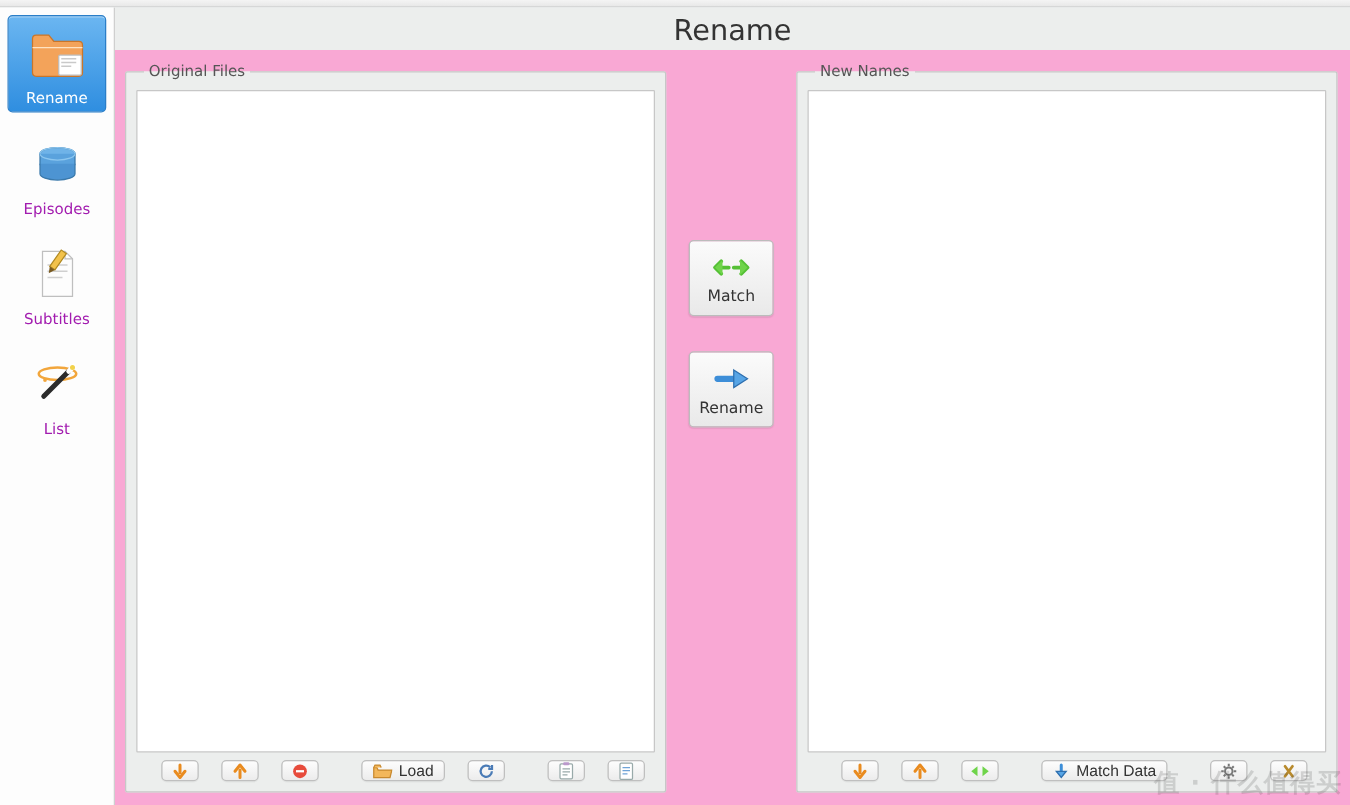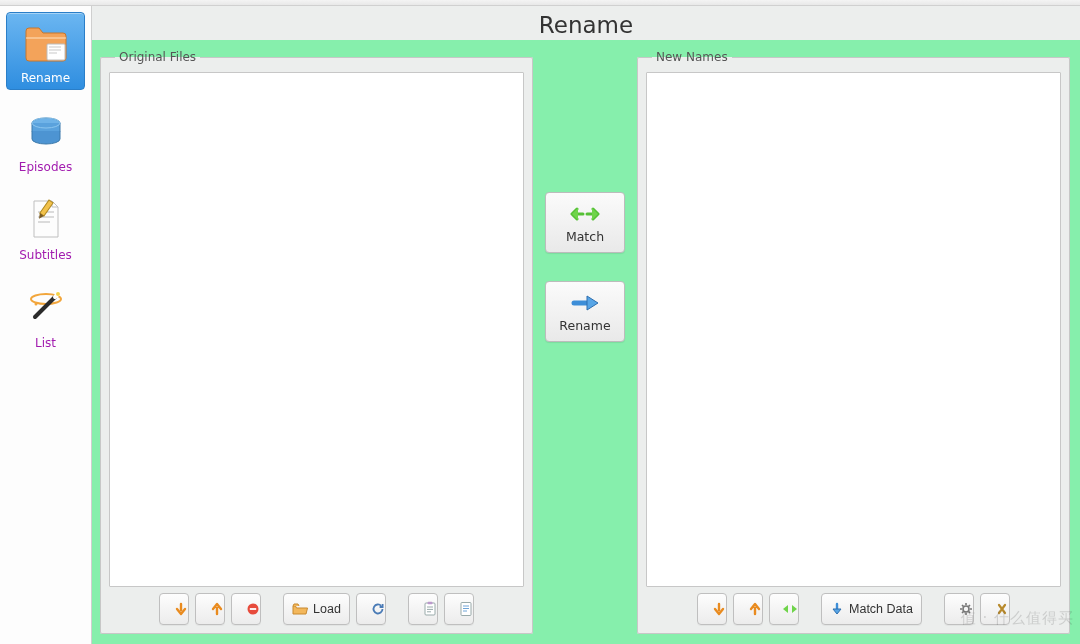--- a/index.html
+++ b/index.html
@@ -68,21 +68,21 @@
     font-size: 23px;
     color: #333;
     padding: 6px 0 2px 0;
     background: #eceeed;
   }
   .workarea {
     flex: 1;
     display: flex;
     padding: 10px 10px 10px 8px;
     gap: 0;
-    background: #86efac;
+    background: #f9a8d4;
   }
   .panel {
     flex: 1;
     display: flex;
     flex-direction: column;
     position: relative;
   }
   fieldset.group {
     border: 1px solid #c7c7c7;
     border-radius: 2px;
@@ -108,70 +108,71 @@
   .toolbar {
     display: flex;
     align-items: center;
     gap: 6px;
     padding: 6px 2px 0 2px;
     justify-content: center;
   }
   .btn {
     display: inline-flex;
     align-items: center;
-    justify-content: flex-end;
+    justify-content: center;
     gap: 5px;
-    height: 32px;
+    height: 17px;
     min-width: 30px;
     padding: 0 8px;
     background: linear-gradient(#fdfdfd,#ececec);
     border: 1px solid #bfbfbf;
     border-radius: 4px;
     box-shadow: 0 1px 0 rgba(0,0,0,.04);
     cursor: pointer;
     font-size: 12.5px;
     color: #333;
+    margin-left: 12px;
   }
   .btn.icon-only { padding: 0; width: 30px; }
   .sep {
     width: 10px;
   }
   
   .center-col {
     width: 104px;
     display: flex;
     flex-direction: column;
     align-items: center;
     justify-content: flex-start;
     padding-top: 142px;
     gap: 28px;
   }
   .big-btn {
-    width: 80px;
+    width: 68px;
     padding: 10px 6px 8px 6px;
     display: flex;
     flex-direction: column;
     align-items: center;
     gap: 4px;
     background: linear-gradient(#fbfbfb,#e9e9e9);
     border: 1px solid #bcbcbc;
     border-radius: 4px;
     box-shadow: 0 1px 1px rgba(0,0,0,.08);
     cursor: pointer;
     text-align: center;
   }
   .big-btn .big-label { font-size: 12.5px; color: #333; }
   svg { display: block; }
 
   .watermark {
     position: absolute;
-    right: 6px; bottom: 16px;
-    font-size: 15px;
+    right: 6px; bottom: 4px;
+    font-size: 20px;
     color: rgba(60,60,60,.18);
-    font-weight: 400;
+    font-weight: 700;
     letter-spacing: 1px;
     pointer-events: none;
   }
 </style>
 </head>
 <body>
 
 <div class="titlebar"></div>
 <div class="app">
 

